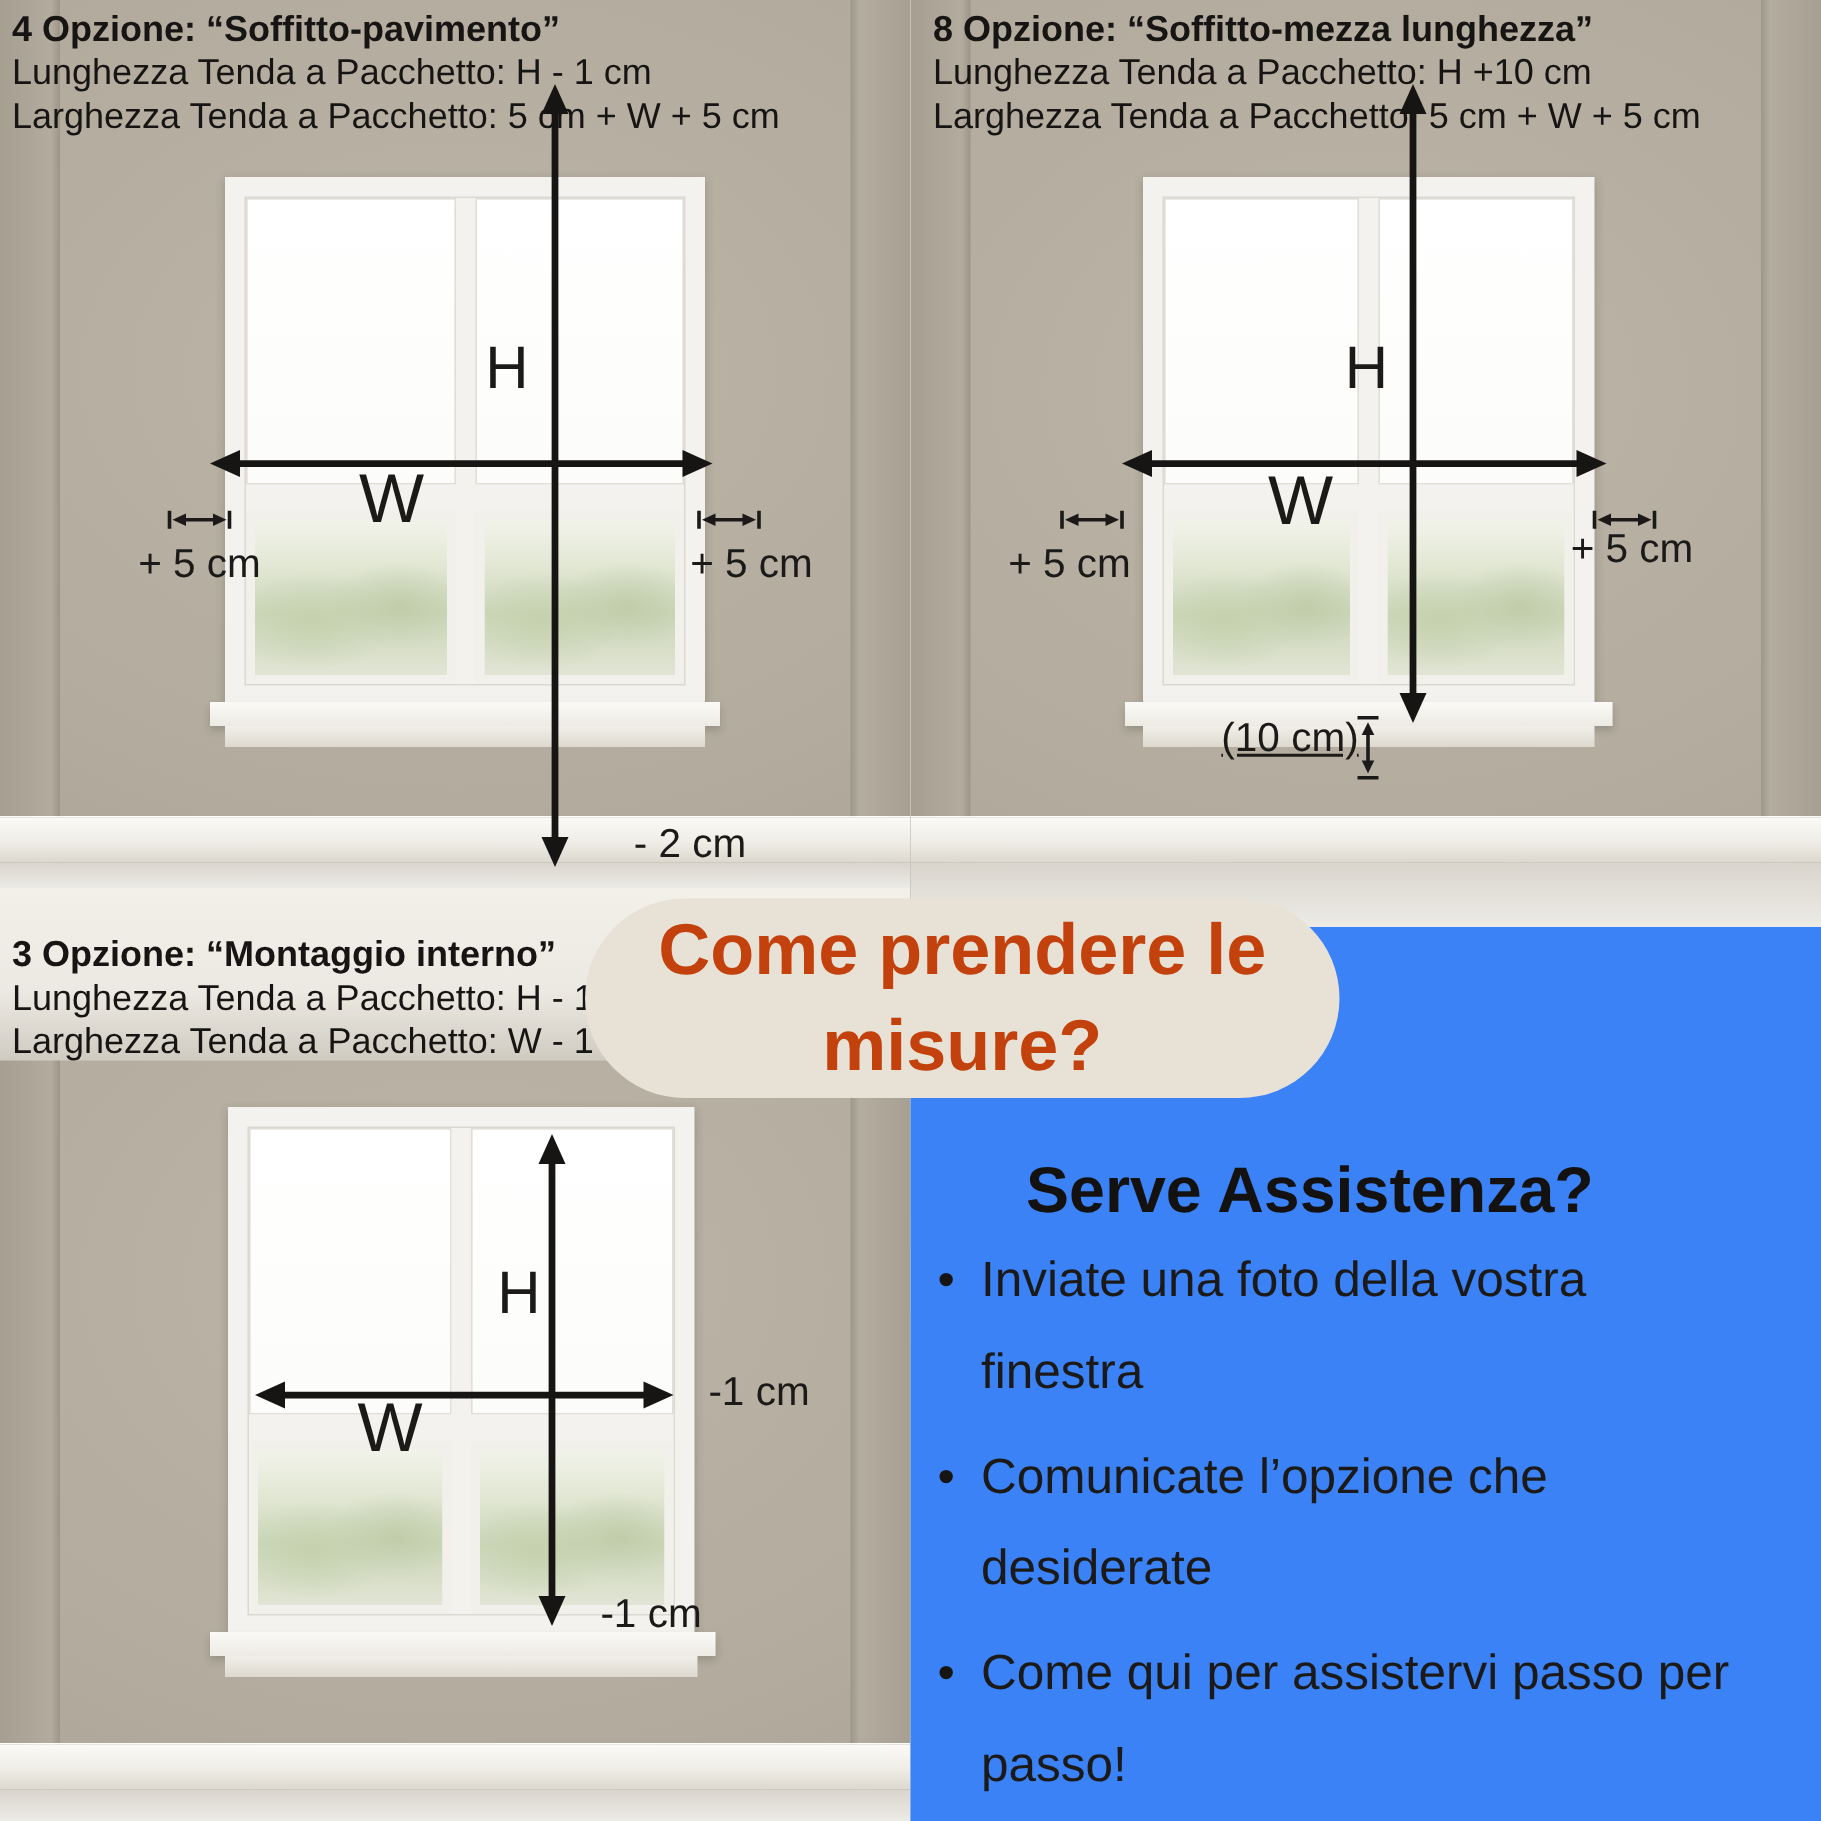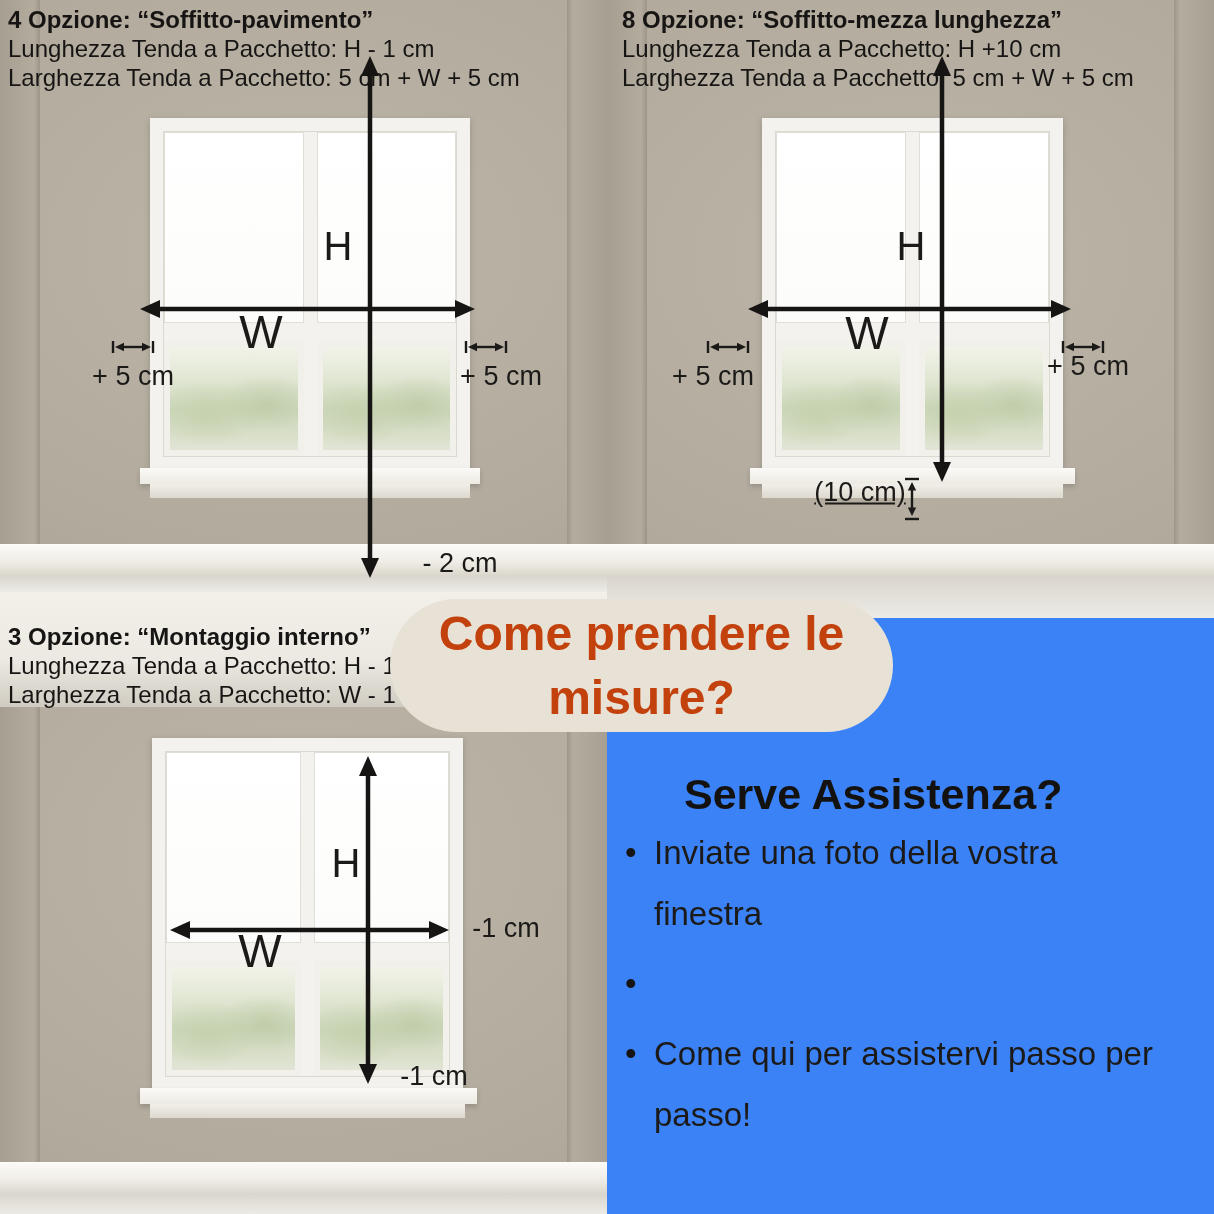--- a/index.html
+++ b/index.html
@@ -262,20 +262,22 @@
   <section class="panel p4">
     <div class="assist-heading">Serve Assistenza?</div>
     <ul class="bullets">
       <li>
           <span class="dot">•</span>
           <span class="btxt">Inviate una foto della vostra
 finestra</span>
         </li>
       <li>
           <span class="dot">•</span>
+          <span class="btxt">Comunicate l’opzione che
+desiderate</span>
         </li>
       <li>
           <span class="dot">•</span>
           <span class="btxt">Come qui per assistervi passo per
 passo!</span>
         </li>
     </ul>
   </section>
 
   <div class="pill">

